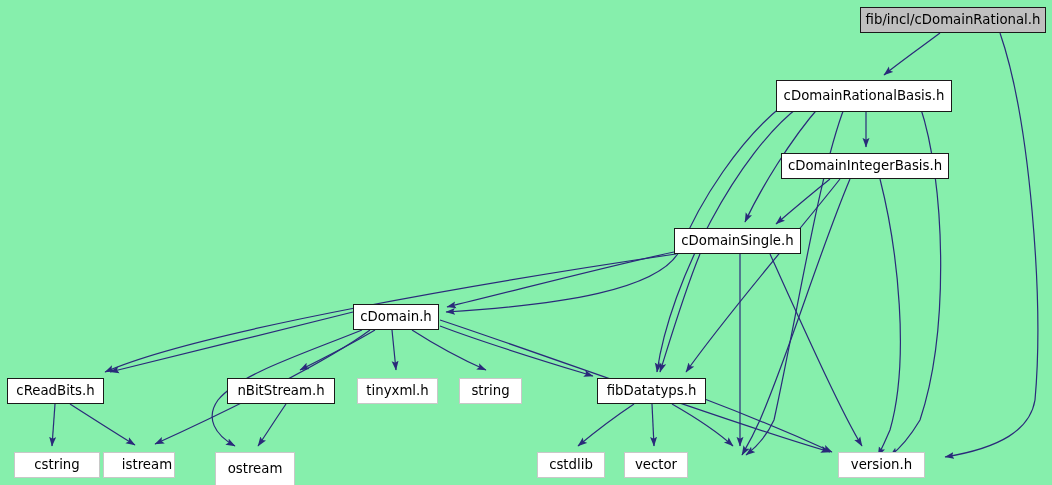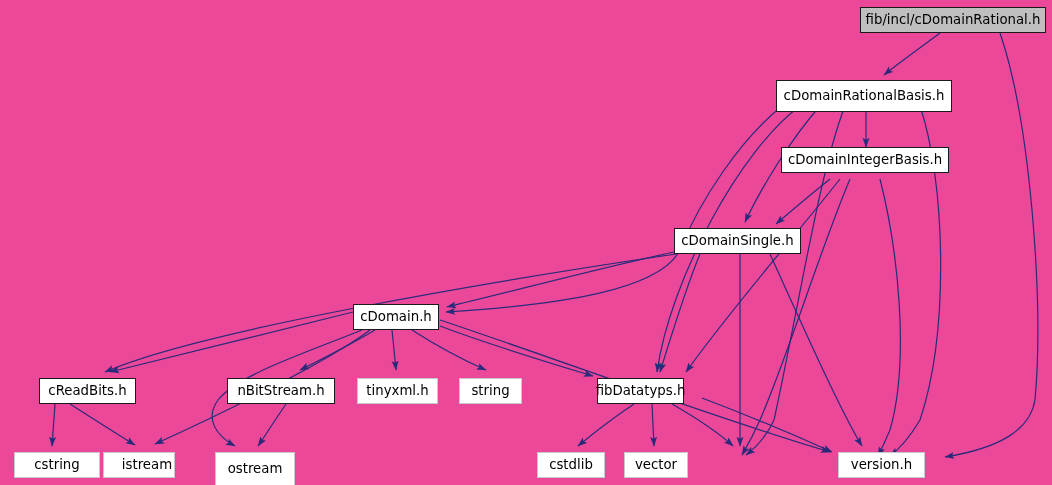--- a/index.html
+++ b/index.html
@@ -1,17 +1,17 @@
 <!DOCTYPE html>
 <html><head>
 <meta charset="utf-8">
 <style>
   html,body{margin:0;padding:0;background:#ffffff;}
   body{font-family:"DejaVu Sans","Liberation Sans",sans-serif;}
-  #graph-root{position:relative;width:1052px;height:485px;background:#ec4899;overflow:hidden;text-decoration:underline;}
+  #graph-root{position:relative;width:1052px;height:485px;background:#86efac;overflow:hidden;text-decoration:underline;}
   svg#edges{position:absolute;left:0;top:0;width:1052px;height:485px;}
   .node{
     position:absolute;
     box-sizing:border-box;
     display:flex;align-items:center;justify-content:center;
     font-size:13.3px;
     color:#000000;
     background:#ffffff;
     border:1px solid #c8c8c8;
     white-space:nowrap;
@@ -69,42 +69,42 @@
       </g>
   </svg>
 
   <div id="node-layer">
       <div class="node root" style="left: 860px; top: 7px; width: 186px; height: 26px;">
         <span>fib/incl/cDomainRational.h</span>
       </div>
       <div class="node internal" style="left: 776px; top: 80px; width: 176px; height: 32px;">
         <span>cDomainRationalBasis.h</span>
       </div>
-      <div class="node internal" style="left: 781px; top: 147px; width: 168px; height: 26px;">
+      <div class="node internal" style="left: 781px; top: 153px; width: 168px; height: 26px;">
         <span>cDomainIntegerBasis.h</span>
       </div>
       <div class="node internal" style="left: 674px; top: 228px; width: 127px; height: 26px;">
         <span>cDomainSingle.h</span>
       </div>
       <div class="node internal" style="left: 353px; top: 304px; width: 86px; height: 26px;">
         <span>cDomain.h</span>
       </div>
-      <div class="node internal" style="left: 7px; top: 378px; width: 97px; height: 26px; margin-left: 32px;">
+      <div class="node internal" style="left: 7px; top: 378px; width: 97px; height: 26px;">
         <span>cReadBits.h</span>
       </div>
       <div class="node internal" style="left: 227px; top: 378px; width: 108px; height: 26px;">
         <span>nBitStream.h</span>
       </div>
       <div class="node external" style="left: 357px; top: 378px; width: 81px; height: 26px;">
         <span>tinyxml.h</span>
       </div>
       <div class="node external" style="left: 459px; top: 378px; width: 63px; height: 26px;">
         <span>string</span>
       </div>
-      <div class="node internal" style="left: 597px; top: 378px; width: 87px; height: 26px;">
+      <div class="node internal" style="left: 597px; top: 378px; width: 109px; height: 26px;">
         <span>fibDatatyps.h</span>
       </div>
       <div class="node external" style="left: 14px; top: 452px; width: 86px; height: 26px;">
         <span>cstring</span>
       </div>
       <div class="node external" style="left: 103px; top: 452px; width: 72px; height: 26px; padding-left: 16px;">
         <span>istream</span>
       </div>
       <div class="node external" style="left: 215px; top: 452px; width: 80px; height: 34px;">
         <span>ostream</span>

